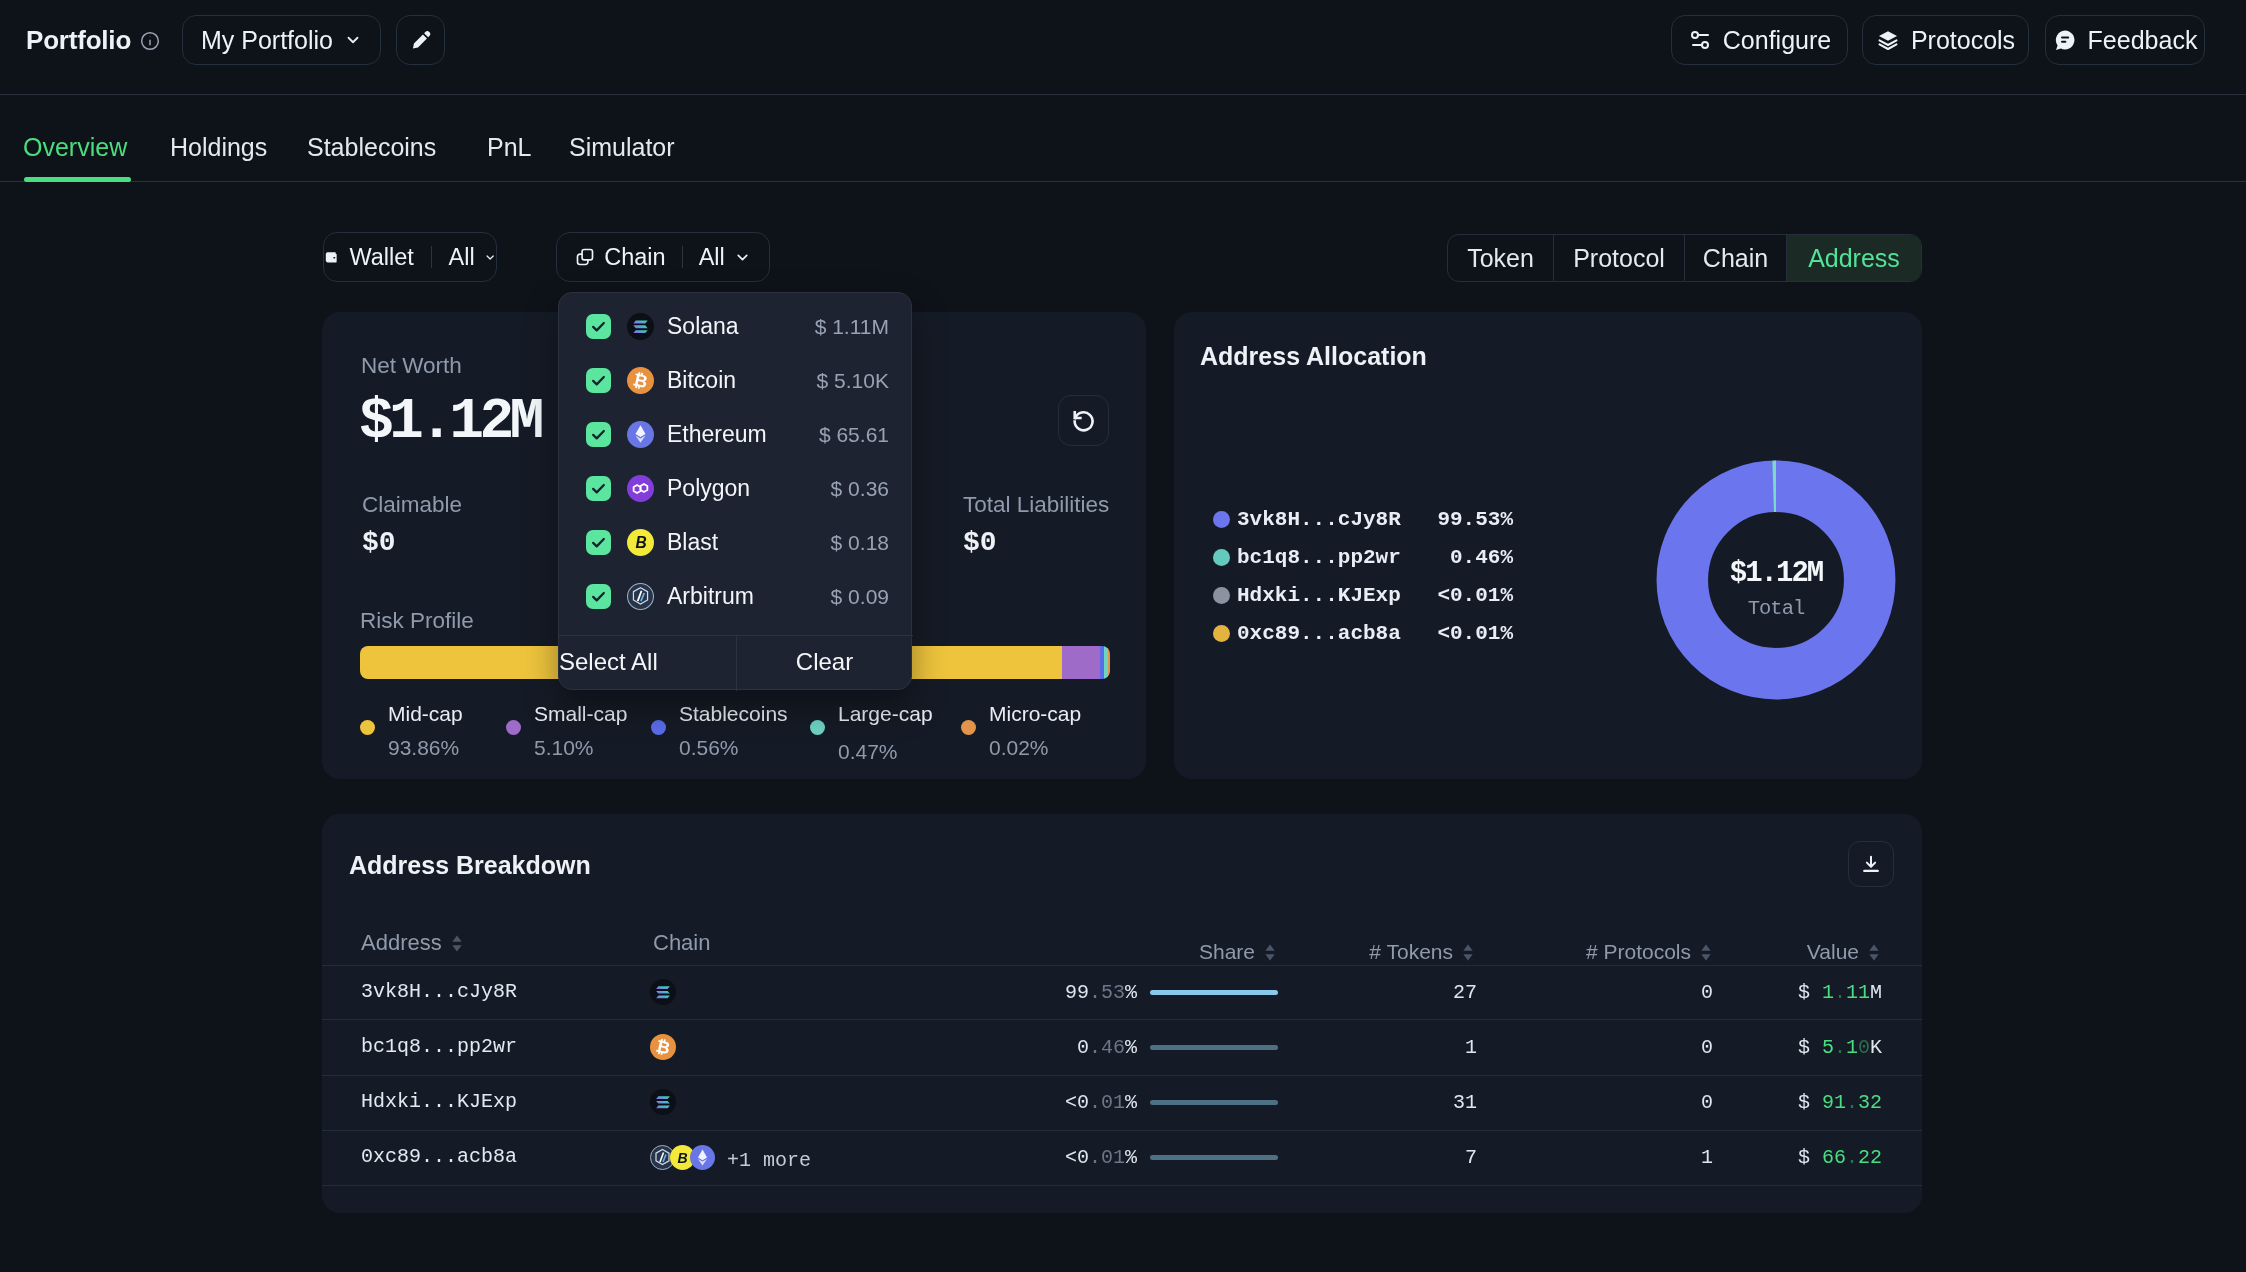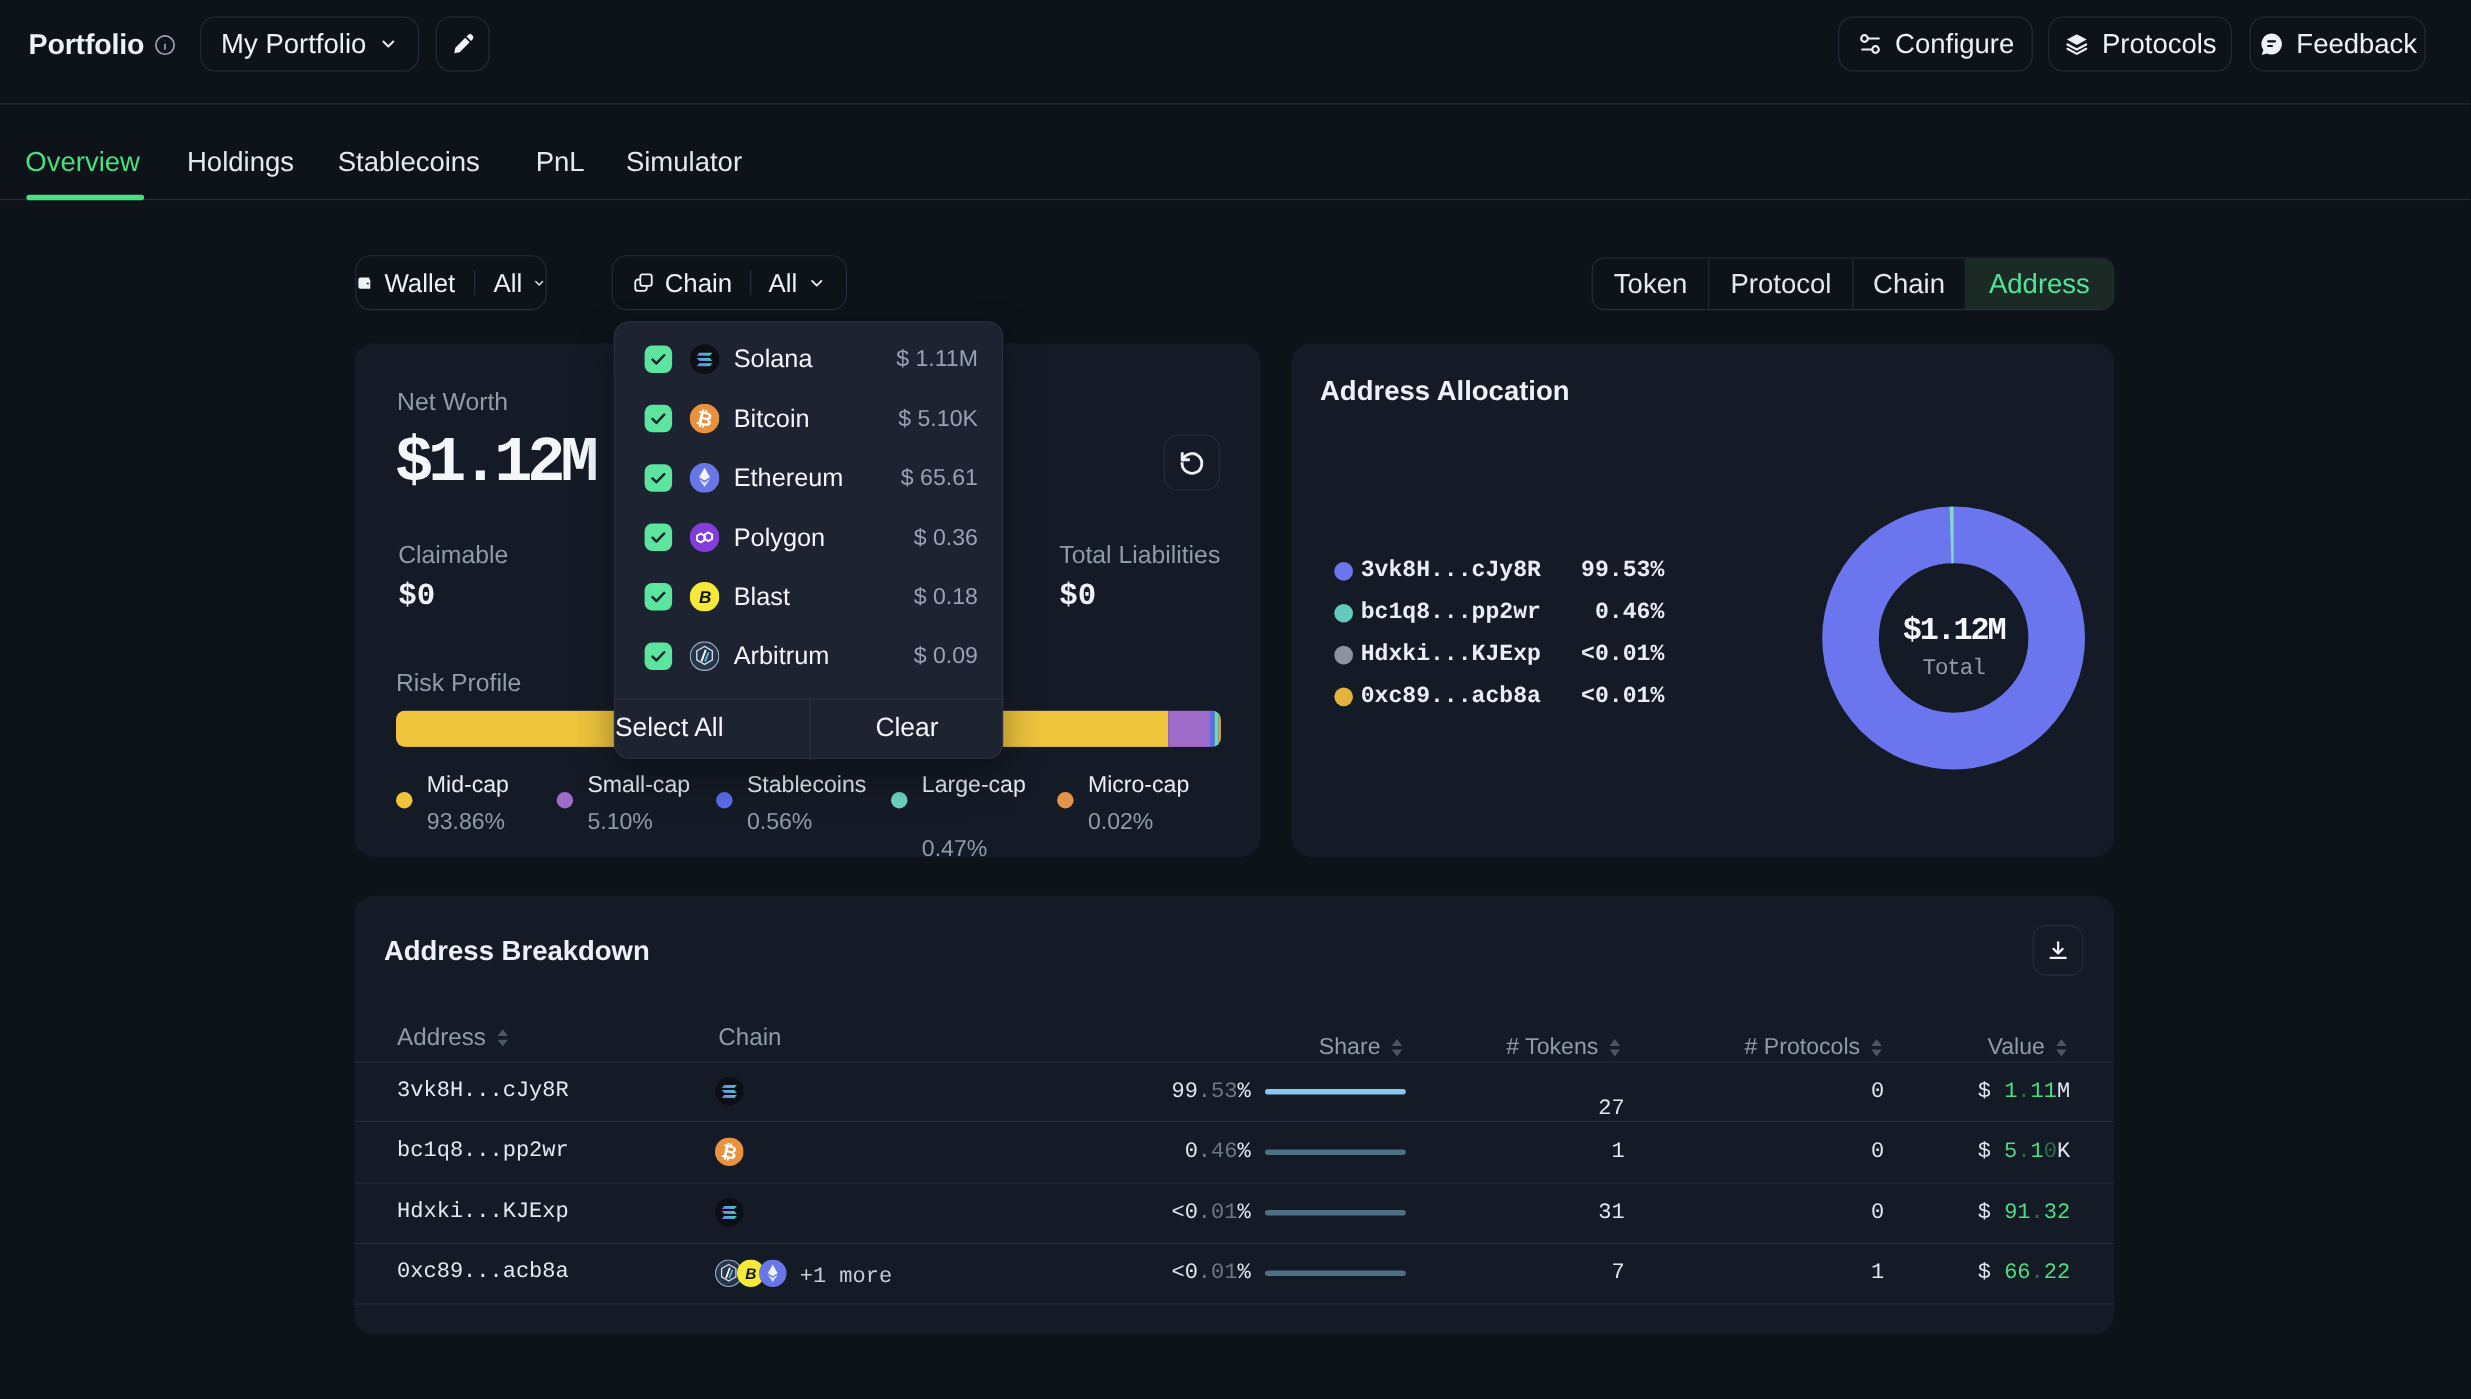--- a/index.html
+++ b/index.html
@@ -138,21 +138,21 @@
   <div class="abs" style="left:66px; top:390px; font-size:21px; color:#e9edf3;">Mid-cap</div>
   <div class="abs muted" style="left:66px; top:424px; font-size:21px;">93.86%</div>
   <div class="abs" style="left:184px; top:408px; width:15px; height:15px; border-radius:50%; background:#9e6bc8;"></div>
   <div class="abs" style="left:212px; top:390px; font-size:21px; color:#e9edf3;">Small-cap</div>
   <div class="abs muted" style="left:212px; top:424px; font-size:21px;">5.10%</div>
   <div class="abs" style="left:329px; top:408px; width:15px; height:15px; border-radius:50%; background:#5a6cea;"></div>
   <div class="abs" style="left:357px; top:390px; font-size:21px; color:#e9edf3;">Stablecoins</div>
   <div class="abs muted" style="left:357px; top:424px; font-size:21px;">0.56%</div>
   <div class="abs" style="left:488px; top:408px; width:15px; height:15px; border-radius:50%; background:#6fd2c3;"></div>
   <div class="abs" style="left:516px; top:390px; font-size:21px; color:#e9edf3;">Large-cap</div>
-  <div class="abs muted" style="left:516px; top:448px; font-size:21px;">0.47%</div>
+  <div class="abs muted" style="left:516px; top:428px; font-size:21px;">0.47%</div>
   <div class="abs" style="left:639px; top:408px; width:15px; height:15px; border-radius:50%; background:#e2954a;"></div>
   <div class="abs" style="left:667px; top:390px; font-size:21px; color:#e9edf3;">Micro-cap</div>
   <div class="abs muted" style="left:667px; top:424px; font-size:21px;">0.02%</div>
 </div>
 
 <div class="card" style="left:1174px; top:312px; width:748px; height:467px;">
   <div class="abs" style="left:26px; top:30px; font-size:25px; font-weight:700;">Address Allocation</div>
 
   <div class="abs" style="left:39px; top:199px; width:17px; height:17px; border-radius:50%; background:#6b76ee;"></div>
   <div class="abs mono" style="left:63px; top:196px; font-size:21px; font-weight:700; color:#e9eef6;">3vk8H...cJy8R</div>
@@ -228,21 +228,21 @@
         <circle cx="13" cy="13" r="13" fill="#0c0f16"></circle>
         <g transform="translate(6.1,7.3)">
           <path d="M2.3 0h11.5l-2.3 2.7H0z" fill="url(#solg)"></path>
           <path d="M0 4.6h11.5l2.3 2.7H2.3z" fill="url(#solg)"></path>
           <path d="M2.3 9.2h11.5l-2.3 2.7H0z" fill="url(#solg)"></path>
         </g>
       </svg>
     </div>
   <div class="abs mono" style="left:615px; top:167px; width:200px; text-align:right; font-size:20px;"><span style="color:#dfe6ee;">99</span><span style="color:#6b7687;text-align:center;">.53</span><span style="color:#dfe6ee;">%</span></div>
   <div class="abs" style="left:828px; top:176px; width:128px; height:5px; border-radius:3px; background:#87c8eb;"></div>
-  <div class="abs mono" style="left:955px; top:167px; width:200px; text-align:right; font-size:20px; color:#dfe6ee;margin-top:16px;">27</div>
+  <div class="abs mono" style="left:955px; top:167px; width:200px; text-align:right; font-size:20px; color:#dfe6ee;">27</div>
   <div class="abs mono" style="left:1191px; top:167px; width:200px; text-align:right; font-size:20px; color:#dfe6ee;">0</div>
   <div class="abs mono" style="left:1360px; top:167px; width:200px; text-align:right; font-size:20px;"><span style="color:#dfe6ee;">$ </span><span style="color:#4ade80;">1</span><span style="color:#2a6e4c;">.</span><span style="color:#4ade80;">11</span><span style="color:#dfe6ee;">M</span></div>
 
   <div class="abs mono" style="left:39px; top:221px; font-size:20px; color:#e2e9f1;">bc1q8...pp2wr</div>
   <div class="abs" style="left:328px; top:220px;">
       <svg width="26" height="26" viewBox="0 0 26 26">
         <circle cx="13" cy="13" r="13" fill="#e8923f"></circle>
         <text x="13" y="19" font-size="17" font-weight="bold" text-anchor="middle" fill="#fff" font-family="Liberation Sans" transform="rotate(13 13 13)">₿</text>
       </svg>
     </div>

